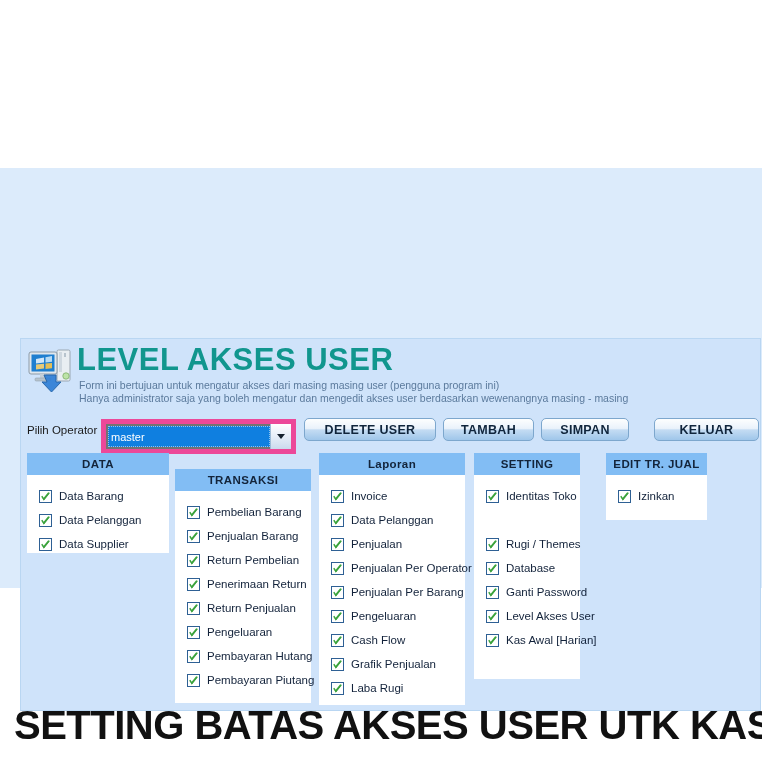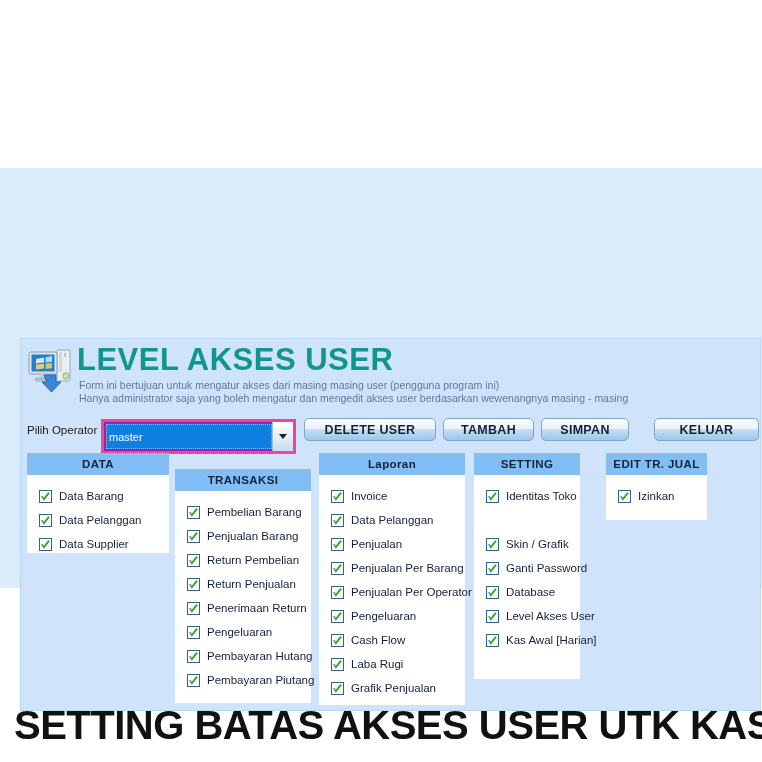--- a/index.html
+++ b/index.html
@@ -90,22 +90,22 @@
     font-size: 11.5px;
     color: #1a1a1a;
     white-space: nowrap;
   }
   #operator-combo {
     position: absolute;
     left: 80px;
     top: 2px;
     width: 195px;
     height: 35px;
-    background: #a21caf;
-    border: 3px solid #ec4899;
+    background: #737373;
+    border: 5px solid #ec4899;
     box-sizing: border-box;
     display: flex;
     align-items: stretch;
   }
   #operator-value-wrap {
     flex: 1;
     background: #0f7fe0;
     margin: 2px 0 2px 2px;
     display: flex;
     align-items: center;
@@ -358,30 +358,30 @@
               </span>
               <span class="check-label">Return Pembelian</span>
             </div>
             <div class="check-row">
               <span class="cbox">
                 <svg width="11" height="11" viewBox="0 0 11 11">
                   <path d="M1.2 5.6 L3.6 8.4 L9.6 1.4 L8.2 4.0 L3.8 9.4 Z" fill="#2f9133"></path>
                   <path d="M1.2 5.6 L3.8 9.4 L9.9 1.9 L8.2 1.2 L3.7 6.8 L2.4 4.8 Z" fill="#3aa33c"></path>
                 </svg>
               </span>
+              <span class="check-label">Penerimaan Return</span>
+            </div>
+            <div class="check-row">
+              <span class="cbox">
+                <svg width="11" height="11" viewBox="0 0 11 11">
+                  <path d="M1.2 5.6 L3.6 8.4 L9.6 1.4 L8.2 4.0 L3.8 9.4 Z" fill="#2f9133"></path>
+                  <path d="M1.2 5.6 L3.8 9.4 L9.9 1.9 L8.2 1.2 L3.7 6.8 L2.4 4.8 Z" fill="#3aa33c"></path>
+                </svg>
+              </span>
               <span class="check-label">Return Penjualan</span>
-            </div>
-            <div class="check-row">
-              <span class="cbox">
-                <svg width="11" height="11" viewBox="0 0 11 11">
-                  <path d="M1.2 5.6 L3.6 8.4 L9.6 1.4 L8.2 4.0 L3.8 9.4 Z" fill="#2f9133"></path>
-                  <path d="M1.2 5.6 L3.8 9.4 L9.9 1.9 L8.2 1.2 L3.7 6.8 L2.4 4.8 Z" fill="#3aa33c"></path>
-                </svg>
-              </span>
-              <span class="check-label">Penerimaan Return</span>
             </div>
             <div class="check-row">
               <span class="cbox">
                 <svg width="11" height="11" viewBox="0 0 11 11">
                   <path d="M1.2 5.6 L3.6 8.4 L9.6 1.4 L8.2 4.0 L3.8 9.4 Z" fill="#2f9133"></path>
                   <path d="M1.2 5.6 L3.8 9.4 L9.9 1.9 L8.2 1.2 L3.7 6.8 L2.4 4.8 Z" fill="#3aa33c"></path>
                 </svg>
               </span>
               <span class="check-label">Pengeluaran</span>
             </div>
@@ -436,66 +436,66 @@
               </span>
               <span class="check-label">Penjualan</span>
             </div>
             <div class="check-row">
               <span class="cbox">
                 <svg width="11" height="11" viewBox="0 0 11 11">
                   <path d="M1.2 5.6 L3.6 8.4 L9.6 1.4 L8.2 4.0 L3.8 9.4 Z" fill="#2f9133"></path>
                   <path d="M1.2 5.6 L3.8 9.4 L9.9 1.9 L8.2 1.2 L3.7 6.8 L2.4 4.8 Z" fill="#3aa33c"></path>
                 </svg>
               </span>
+              <span class="check-label">Penjualan Per Operator</span>
+            </div>
+            <div class="check-row">
+              <span class="cbox">
+                <svg width="11" height="11" viewBox="0 0 11 11">
+                  <path d="M1.2 5.6 L3.6 8.4 L9.6 1.4 L8.2 4.0 L3.8 9.4 Z" fill="#2f9133"></path>
+                  <path d="M1.2 5.6 L3.8 9.4 L9.9 1.9 L8.2 1.2 L3.7 6.8 L2.4 4.8 Z" fill="#3aa33c"></path>
+                </svg>
+              </span>
               <span class="check-label">Penjualan Per Barang</span>
             </div>
             <div class="check-row">
               <span class="cbox">
                 <svg width="11" height="11" viewBox="0 0 11 11">
                   <path d="M1.2 5.6 L3.6 8.4 L9.6 1.4 L8.2 4.0 L3.8 9.4 Z" fill="#2f9133"></path>
                   <path d="M1.2 5.6 L3.8 9.4 L9.9 1.9 L8.2 1.2 L3.7 6.8 L2.4 4.8 Z" fill="#3aa33c"></path>
                 </svg>
               </span>
-              <span class="check-label">Penjualan Per Operator</span>
-            </div>
-            <div class="check-row">
-              <span class="cbox">
-                <svg width="11" height="11" viewBox="0 0 11 11">
-                  <path d="M1.2 5.6 L3.6 8.4 L9.6 1.4 L8.2 4.0 L3.8 9.4 Z" fill="#2f9133"></path>
-                  <path d="M1.2 5.6 L3.8 9.4 L9.9 1.9 L8.2 1.2 L3.7 6.8 L2.4 4.8 Z" fill="#3aa33c"></path>
-                </svg>
-              </span>
               <span class="check-label">Pengeluaran</span>
             </div>
             <div class="check-row">
               <span class="cbox">
                 <svg width="11" height="11" viewBox="0 0 11 11">
                   <path d="M1.2 5.6 L3.6 8.4 L9.6 1.4 L8.2 4.0 L3.8 9.4 Z" fill="#2f9133"></path>
                   <path d="M1.2 5.6 L3.8 9.4 L9.9 1.9 L8.2 1.2 L3.7 6.8 L2.4 4.8 Z" fill="#3aa33c"></path>
                 </svg>
               </span>
               <span class="check-label">Cash Flow</span>
             </div>
             <div class="check-row">
               <span class="cbox">
                 <svg width="11" height="11" viewBox="0 0 11 11">
                   <path d="M1.2 5.6 L3.6 8.4 L9.6 1.4 L8.2 4.0 L3.8 9.4 Z" fill="#2f9133"></path>
                   <path d="M1.2 5.6 L3.8 9.4 L9.9 1.9 L8.2 1.2 L3.7 6.8 L2.4 4.8 Z" fill="#3aa33c"></path>
                 </svg>
               </span>
+              <span class="check-label">Grafik Penjualan</span>
+            </div>
+            <div class="check-row">
+              <span class="cbox">
+                <svg width="11" height="11" viewBox="0 0 11 11">
+                  <path d="M1.2 5.6 L3.6 8.4 L9.6 1.4 L8.2 4.0 L3.8 9.4 Z" fill="#2f9133"></path>
+                  <path d="M1.2 5.6 L3.8 9.4 L9.9 1.9 L8.2 1.2 L3.7 6.8 L2.4 4.8 Z" fill="#3aa33c"></path>
+                </svg>
+              </span>
               <span class="check-label">Laba Rugi</span>
-            </div>
-            <div class="check-row">
-              <span class="cbox">
-                <svg width="11" height="11" viewBox="0 0 11 11">
-                  <path d="M1.2 5.6 L3.6 8.4 L9.6 1.4 L8.2 4.0 L3.8 9.4 Z" fill="#2f9133"></path>
-                  <path d="M1.2 5.6 L3.8 9.4 L9.9 1.9 L8.2 1.2 L3.7 6.8 L2.4 4.8 Z" fill="#3aa33c"></path>
-                </svg>
-              </span>
-              <span class="check-label">Grafik Penjualan</span>
             </div>
           </div>
       </div>
 
       <div class="column" id="col-setting">
         <div class="col-header">SETTING</div>
         <div class="col-body" id="body-setting">
             <div class="check-row">
               <span class="cbox">
                 <svg width="11" height="11" viewBox="0 0 11 11">
@@ -506,39 +506,39 @@
               <span class="check-label">Identitas Toko</span>
             </div>
             <div class="check-row spacer"></div>
             <div class="check-row">
               <span class="cbox">
                 <svg width="11" height="11" viewBox="0 0 11 11">
                   <path d="M1.2 5.6 L3.6 8.4 L9.6 1.4 L8.2 4.0 L3.8 9.4 Z" fill="#2f9133"></path>
                   <path d="M1.2 5.6 L3.8 9.4 L9.9 1.9 L8.2 1.2 L3.7 6.8 L2.4 4.8 Z" fill="#3aa33c"></path>
                 </svg>
               </span>
-              <span class="check-label">Skin / Grafik</span>
+              <span class="check-label">Rugi / Themes</span>
+            </div>
+            <div class="check-row">
+              <span class="cbox">
+                <svg width="11" height="11" viewBox="0 0 11 11">
+                  <path d="M1.2 5.6 L3.6 8.4 L9.6 1.4 L8.2 4.0 L3.8 9.4 Z" fill="#2f9133"></path>
+                  <path d="M1.2 5.6 L3.8 9.4 L9.9 1.9 L8.2 1.2 L3.7 6.8 L2.4 4.8 Z" fill="#3aa33c"></path>
+                </svg>
+              </span>
+              <span class="check-label">Database</span>
             </div>
             <div class="check-row">
               <span class="cbox">
                 <svg width="11" height="11" viewBox="0 0 11 11">
                   <path d="M1.2 5.6 L3.6 8.4 L9.6 1.4 L8.2 4.0 L3.8 9.4 Z" fill="#2f9133"></path>
                   <path d="M1.2 5.6 L3.8 9.4 L9.9 1.9 L8.2 1.2 L3.7 6.8 L2.4 4.8 Z" fill="#3aa33c"></path>
                 </svg>
               </span>
               <span class="check-label">Ganti Password</span>
-            </div>
-            <div class="check-row">
-              <span class="cbox">
-                <svg width="11" height="11" viewBox="0 0 11 11">
-                  <path d="M1.2 5.6 L3.6 8.4 L9.6 1.4 L8.2 4.0 L3.8 9.4 Z" fill="#2f9133"></path>
-                  <path d="M1.2 5.6 L3.8 9.4 L9.9 1.9 L8.2 1.2 L3.7 6.8 L2.4 4.8 Z" fill="#3aa33c"></path>
-                </svg>
-              </span>
-              <span class="check-label">Database</span>
             </div>
             <div class="check-row">
               <span class="cbox">
                 <svg width="11" height="11" viewBox="0 0 11 11">
                   <path d="M1.2 5.6 L3.6 8.4 L9.6 1.4 L8.2 4.0 L3.8 9.4 Z" fill="#2f9133"></path>
                   <path d="M1.2 5.6 L3.8 9.4 L9.9 1.9 L8.2 1.2 L3.7 6.8 L2.4 4.8 Z" fill="#3aa33c"></path>
                 </svg>
               </span>
               <span class="check-label">Level Akses User</span>
             </div>

